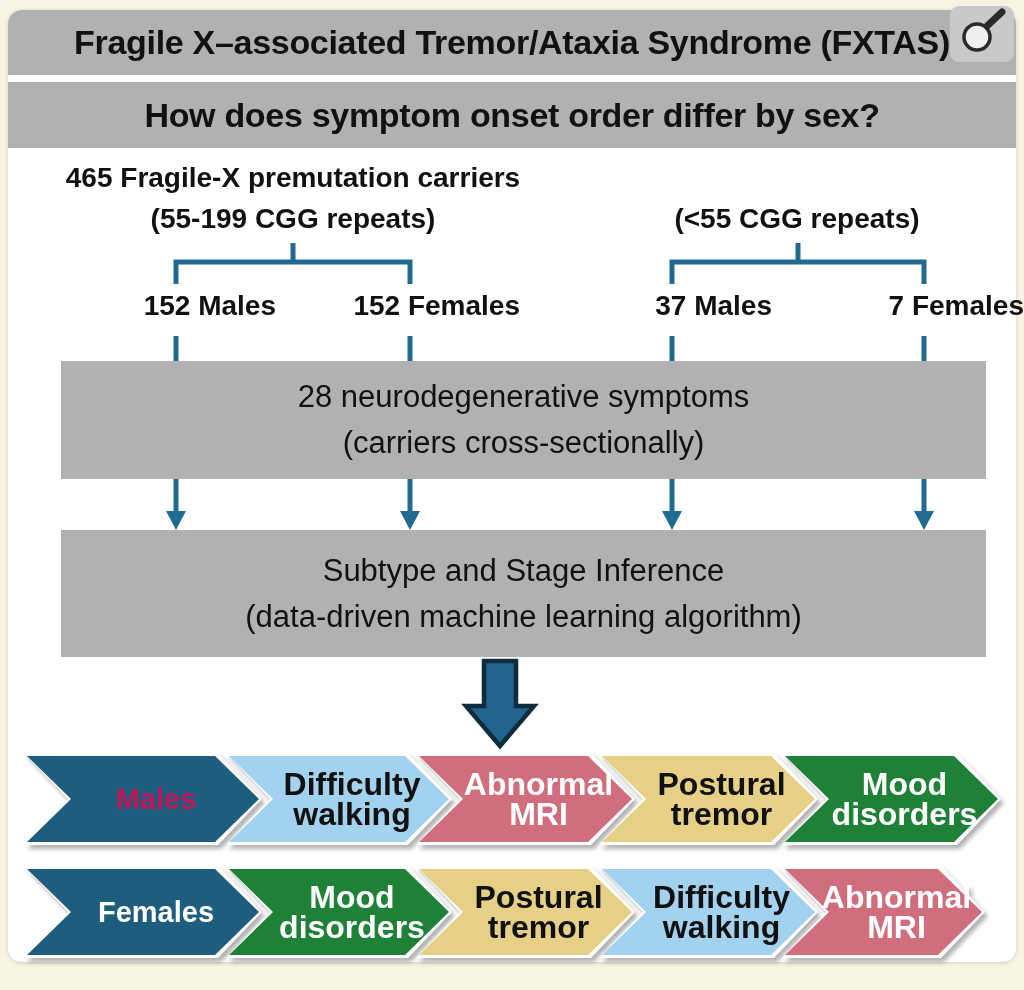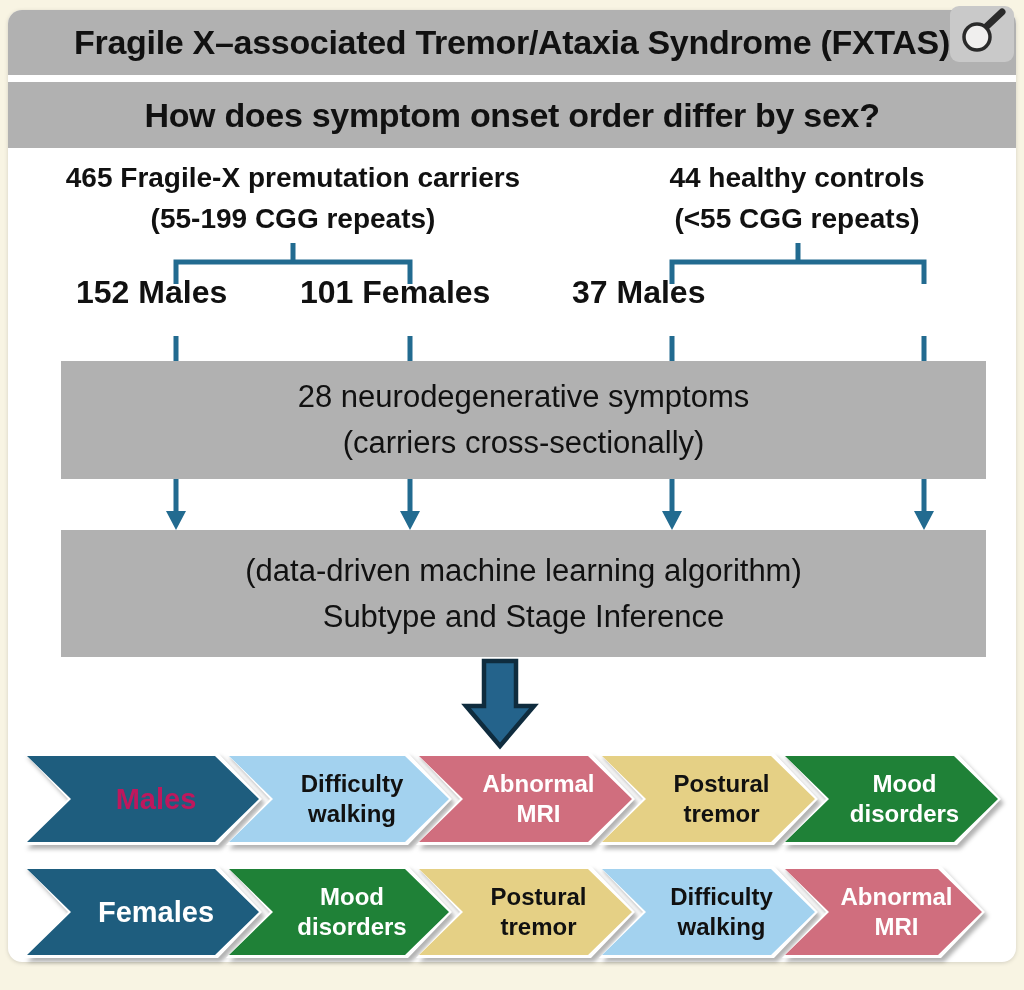--- a/index.html
+++ b/index.html
@@ -18,21 +18,21 @@
     display:flex; align-items:center; justify-content:center;
     font-weight:700; letter-spacing:-0.3px; white-space:nowrap;
   }
   .banner1{ top:10px; height:65px; font-size:34px; border-radius:14px 14px 0 0; }
   .banner2{ top:82px; height:66px; font-size:34px; }
   .cohort-line{
     position:absolute; text-align:center; font-size:28px; font-weight:700;
     white-space:nowrap;
   }
   .count-label{
-    position:absolute; top:274px; text-align:left; font-size:32px; font-weight:700;
+    position:absolute; top:290px; text-align:right; font-size:28px; font-weight:700;
     white-space:nowrap;
   }
   .process-box{
     position:absolute; left:61px; width:925px;
     display:flex; flex-direction:column; align-items:center; justify-content:center;
     text-align:center; font-size:31px; font-weight:500; line-height:46px;
   }
   .box1{ top:361px; height:118px; }
   .box2{ top:530px; height:127px; }
   .svg-layer{ position:absolute; left:0; top:0; pointer-events:none; }
@@ -43,21 +43,21 @@
   .chev{ position:absolute; height:92px; filter:drop-shadow(3px 4px 2px rgba(0,0,0,0.3)); }
   .chev-outline,.chev-fill{
     position:absolute;
     clip-path:polygon(0 0, calc(100% - 44px) 0, 100% 50%, calc(100% - 44px) 100%, 0 100%, 44px 50%);
   }
   .chev-outline{ inset:0; background:#fff; }
   .chev-fill{ inset:3px; }
   .chev-label{
     position:absolute; inset:0; padding-left:26px;
     display:flex; flex-direction:column; align-items:center; justify-content:center;
-    text-align:center; font-weight:700; line-height:30px; font-size:24px;
+    text-align:center; font-weight:700; line-height:30px; font-size:32px;
   }
   .chev-label.big{ font-size:29px; }
   .r1{ top:753px; } .r2{ top:866px; }
   .c1{ left:24px;  width:238px; }
   .c2{ left:226px; width:226px; }
   .c3{ left:416px; width:219px; }
   .c4{ left:599px; width:219px; }
   .c5{ left:782px; width:219px; }
   .r2.c5{ width:203px; }
 </style>
@@ -76,46 +76,46 @@
 
   <div class="zoom-btn" style="background-color: rgb(201, 201, 201);">
     <svg width="64" height="56" viewBox="0 0 64 56">
       <line x1="36" y1="21" x2="52" y2="6" stroke="#2a2a2a" stroke-width="7" stroke-linecap="round"></line>
       <circle cx="27" cy="31" r="13" fill="#f0efee" stroke="#2a2a2a" stroke-width="3.5"></circle>
     </svg>
   </div>
 
   <div class="cohort-line" style="left:33px; top:162px; width:520px;">465 Fragile-X premutation carriers</div>
   <div class="cohort-line" style="left:33px; top:203px; width:520px;">(55-199 CGG repeats)</div>
-  <div class="cohort-line" style="left:587px; top:162px; width:420px;">44 healthy controls</div>
   <div class="cohort-line" style="left:587px; top:203px; width:420px;">(&lt;55 CGG repeats)</div>
 
   <div class="count-label" style="left:76px;  width:200px;">152 Males</div>
-  <div class="count-label" style="left:300px; width:220px;">101 Females</div>
+  <div class="count-label" style="left:300px; width:220px;">152 Females</div>
   <div class="count-label" style="left:572px; width:200px;">37 Males</div>
+  <div class="count-label" style="left:824px; width:200px;">7 Females</div>
 
   <svg class="svg-layer" width="1024" height="990" viewBox="0 0 1024 990">
     <path d="M176 284 L176 262 L410 262 L410 284 M293 262 L293 243" fill="none" stroke-width="5" stroke="#226b90"></path>
     <path d="M672 284 L672 262 L924 262 L924 284 M798 262 L798 243" fill="none" stroke-width="5" stroke="#226b90"></path>
     <path d="M176 336 L176 362 M410 336 L410 362 M672 336 L672 362 M924 336 L924 362" fill="none" stroke-width="5" stroke="#226b90"></path>
     <path d="M176 479 L176 512 M410 479 L410 512 M672 479 L672 512 M924 479 L924 512" fill="none" stroke-width="5" stroke="#226b90"></path>
     <path d="M166 511 L186 511 L176 530 Z M400 511 L420 511 L410 530 Z M662 511 L682 511 L672 530 Z M914 511 L934 511 L924 530 Z" stroke="none" fill="#226b90"></path>
     <polygon points="484,661 516,661 516,706 534,706 500,746 466,706 484,706" stroke-width="4.5" stroke-linejoin="miter" fill="#24638b"></polygon>
   </svg>
   <svg class="svg-layer" width="1024" height="990" viewBox="0 0 1024 990">
     <polygon points="484,661 516,661 516,706 534,706 500,746 466,706 484,706" fill="none" stroke-width="4.5" stroke="#0f2c3e"></polygon>
   </svg>
 
   <div class="process-box box1" style="background-color: rgb(177, 177, 177);">
     <div>28 neurodegenerative symptoms</div>
     <div>(carriers cross-sectionally)</div>
   </div>
   <div class="process-box box2" style="background-color: rgb(177, 177, 177);">
+    <div>Subtype and Stage Inference</div>
     <div>(data-driven machine learning algorithm)</div>
-    <div>Subtype and Stage Inference</div>
   </div>
 
   <div class="chev r1 c1">
     <div class="chev-outline"></div>
     <div class="chev-fill" style="background-color: rgb(30, 93, 126);"></div>
     <div class="chev-label big" style="color: #be185d;">
       <span>Males</span>
     </div>
   </div>
   <div class="chev r1 c2">

